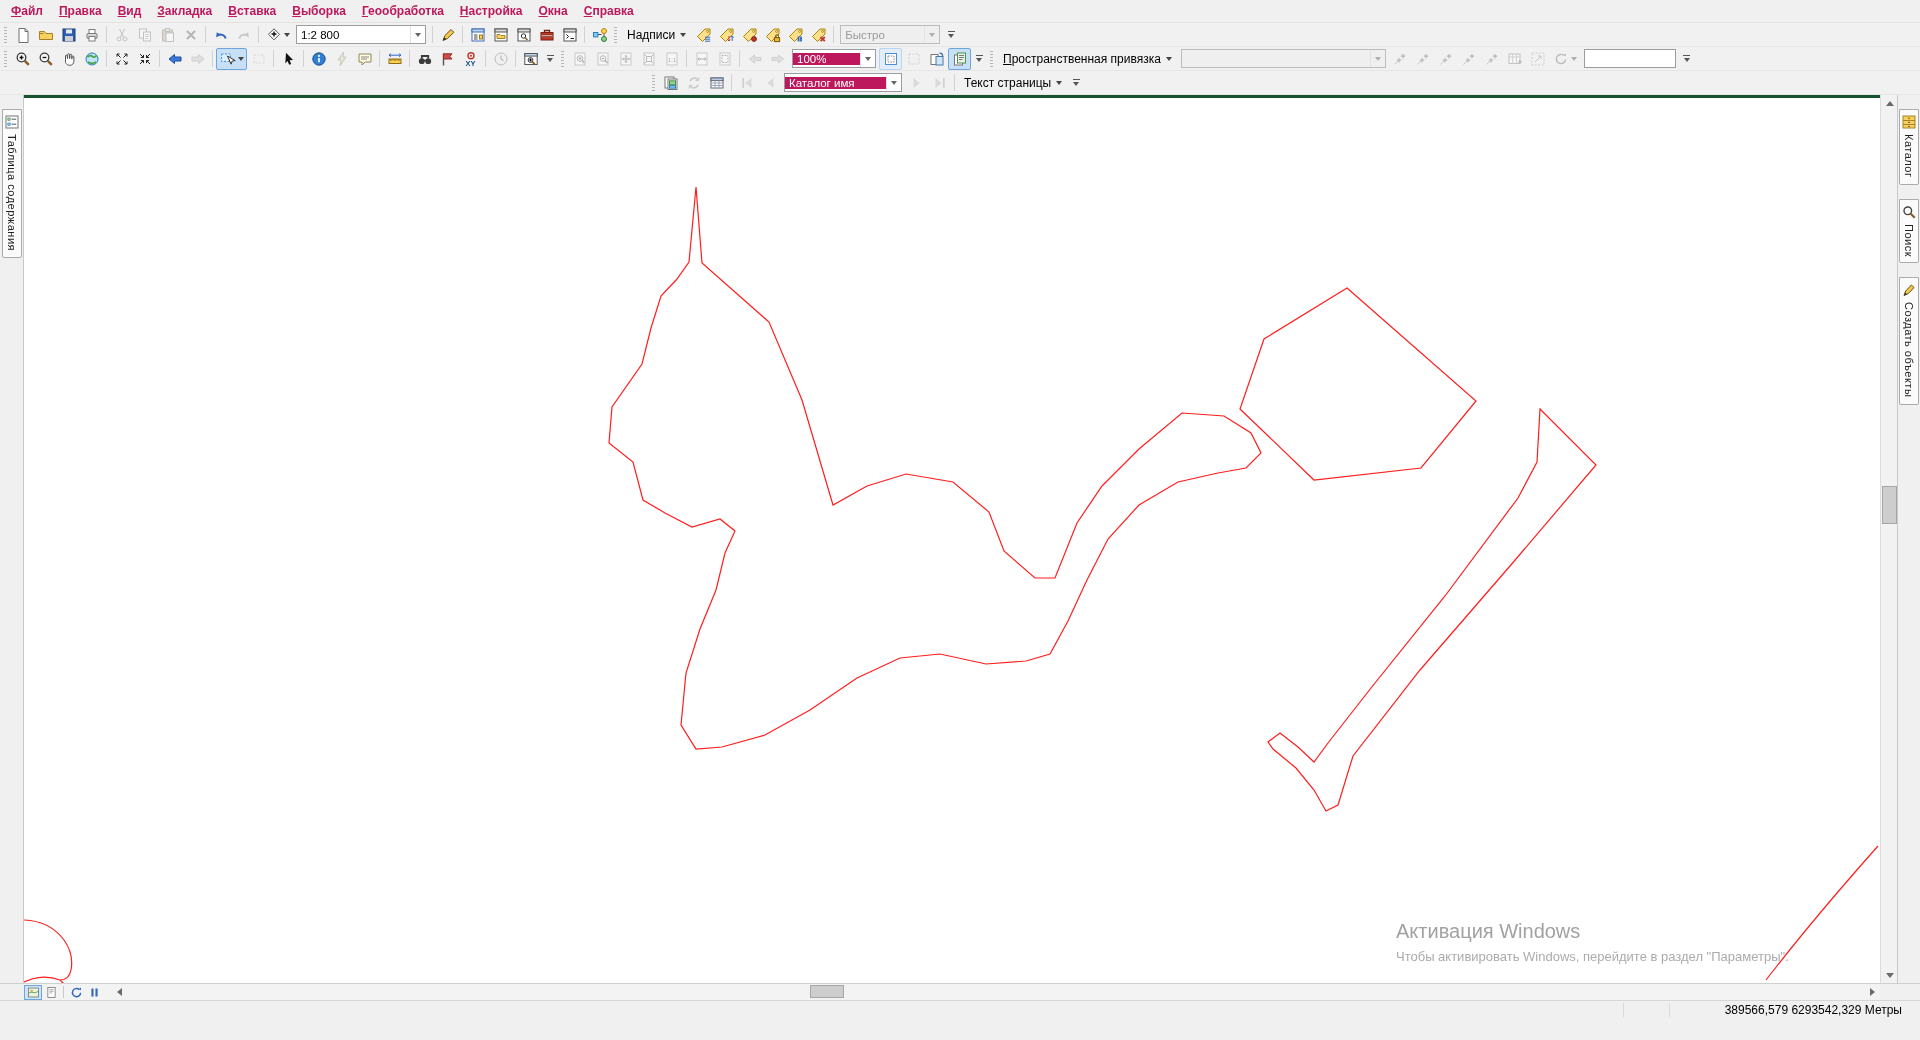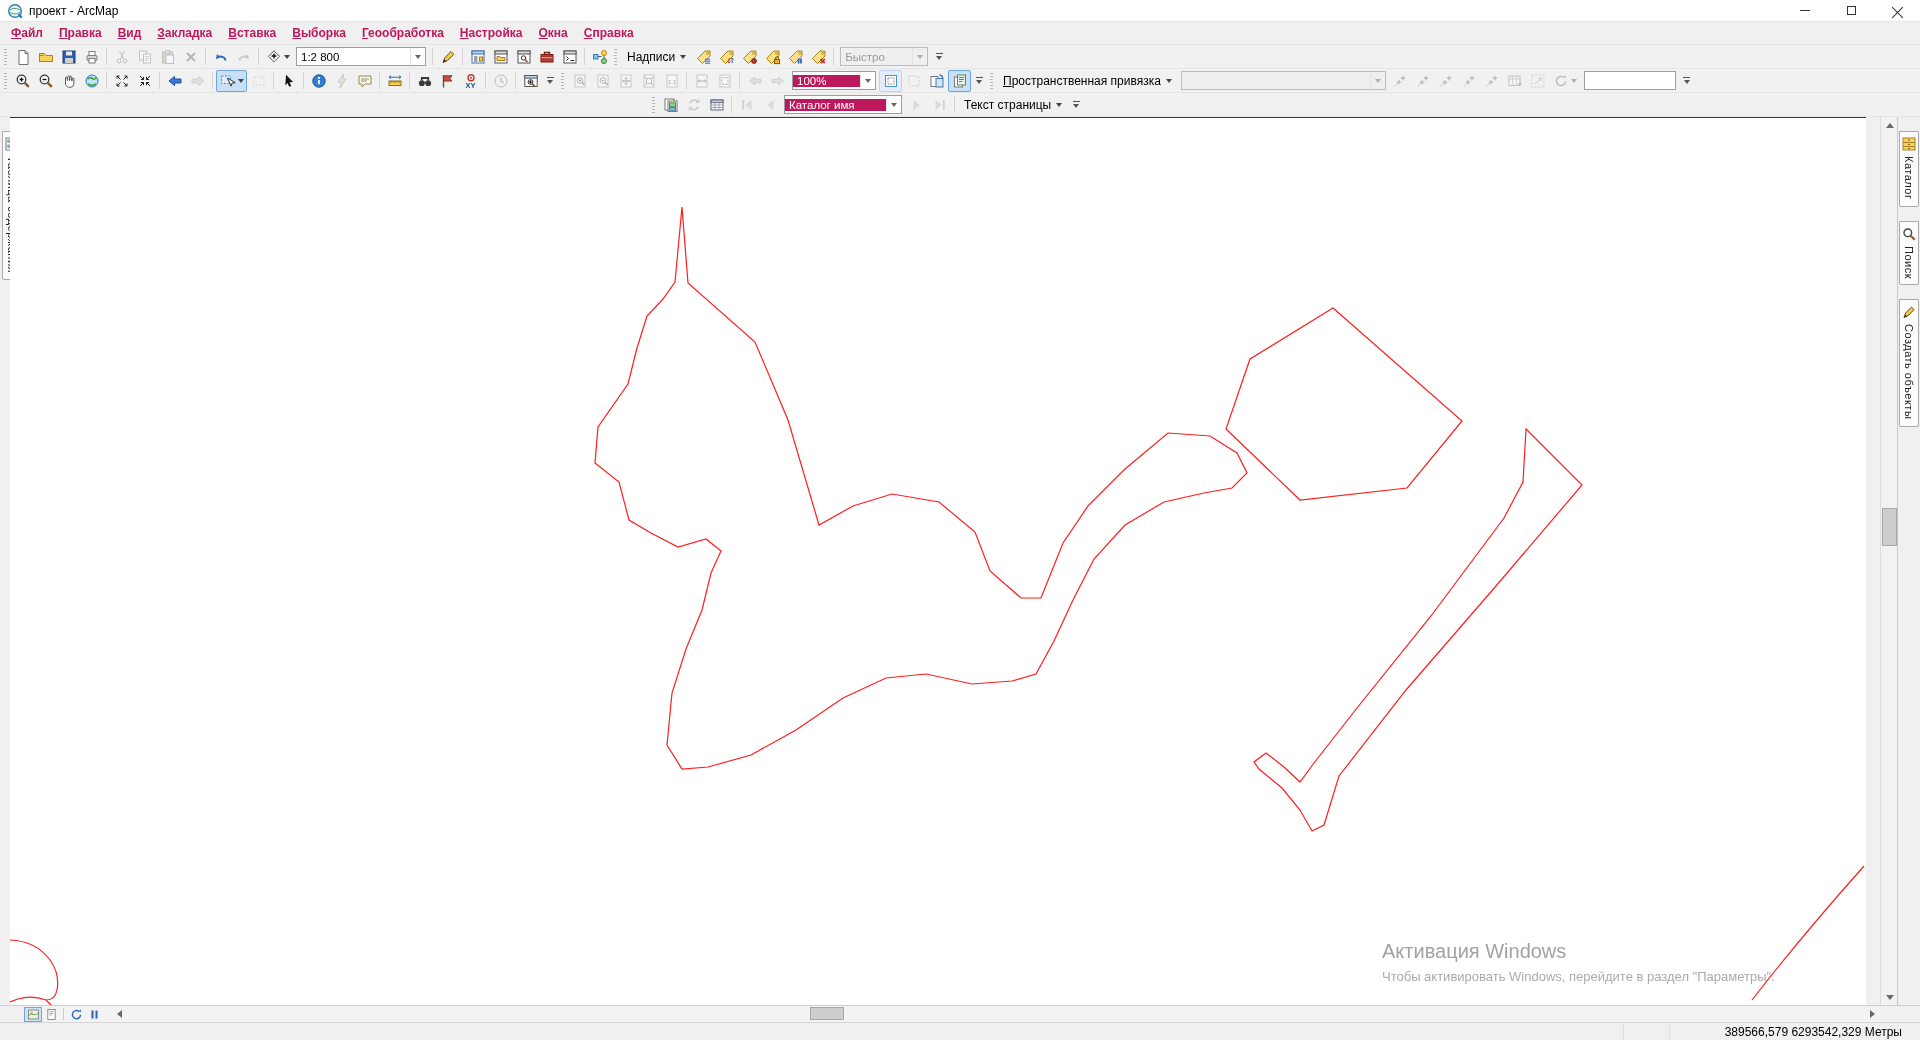--- a/index.html
+++ b/index.html
@@ -52,21 +52,21 @@
   .ovf .ar { width:0; height:0; border-left:3px solid transparent; border-right:3px solid transparent; border-top:4px solid #555; }
   .tspace { height:1px; }
 
   
   .workspace { position:relative; height:888px; background:#f0f0f0; }
   .left-strip { position:absolute; left:0; top:0; width:24px; height:888px; background:#f0f0f0; border-right:1px solid #c9c9c9; }
   .vtab { background:#fbfbfb; border:1px solid #ababab; border-radius:0 0 2px 2px; display:flex; flex-direction:column; align-items:center; padding:4px 1px 6px 1px; }
   .left-strip .vtab { margin:14px 1px 0 2px; width:20px; }
   .vtab .vicon { width:16px; height:16px; margin-bottom:4px; }
   .vtab .vtext { writing-mode:vertical-rl; font-size:11px; color:#222; letter-spacing:.5px; }
-  .map-canvas { position:absolute; left:10px; top:0; width:1856px; height:888px; background:#ffffff; border-top:1px solid #14532d; }
+  .map-canvas { position:absolute; left:24px; top:0; width:1856px; height:888px; background:#ffffff; border-top:3px solid #14532d; }
   .map-canvas svg.mapsvg { position:absolute; left:0; top:0; }
   .watermark { position:absolute; left:1372px; top:822px; color:#9f9f9f; pointer-events:none; }
   .watermark .wm1 { font-size:20px; color:#a2a2a2; }
   .watermark .wm2 { font-size:13px; color:#ababab; margin-top:6px; }
   .vscroll { position:absolute; left:1880px; top:0; width:17px; height:888px; background:#f2f2f2; border-left:1px solid #dcdcdc; }
   .sarrow { position:absolute; left:1px; width:15px; height:16px; display:flex; align-items:center; justify-content:center; background:#f2f2f2; }
   .sarrow i { width:0; height:0; border-left:4px solid transparent; border-right:4px solid transparent; }
   .sarrow.up { top:0; } .sarrow.up i { border-bottom:5px solid #6a6a6a; }
   .sarrow.down { bottom:0; } .sarrow.down i { border-top:5px solid #6a6a6a; }
   .vthumb { position:absolute; left:1px; top:391px; width:15px; height:38px; background:#cdcdcd; border:1px solid #a6a6a6; }
@@ -90,39 +90,20 @@
   
   .statusbar { height:18px; background:#f0f0f0; border-top:1px solid #d6d6d6; display:flex; align-items:center; justify-content:flex-end;gap:12px; }
   .scell { width:34px; height:14px; border-left:1px solid #dadada; }
   .coords { padding:0 18px 0 10px; color:#000; font-size:12px; }
 </style>
 </head>
 <body>
 
 <div class="window">
 
-  <div class="titlebar">
-    <span class="appicon" id="appicon"><svg viewBox="0 0 16 16" width="16" height="16">
-          <circle cx="8" cy="8" r="6.3" fill="#eaf5fd" stroke="#2c7fb8" stroke-width="1.4"></circle>
-          <path d="M2.6 7.2c3-2.4 7.6-2.4 10.8 0M3 9.4c3 2 7 2 10 0" stroke="#47a447" fill="none"></path>
-          <path d="M11.4 11.4l3.4 3.2" stroke="#2c7fb8" stroke-width="2.2"></path>
-        </svg></span>
-    <span class="title">проект - ArcMap</span>
-    <div class="wctrls">
-      <div class="wbtn">
-          <div class="glyph-min"></div>
-        </div>
-      <div class="wbtn">
-          <div class="glyph-max"></div>
-        </div>
-      <div class="wbtn">
-          <div class="glyph-close"></div>
-        </div>
-    </div>
-  </div>
 
   <div class="menubar" id="menubar">
       <div class="mitem"><u>Ф</u>айл</div>
       <div class="mitem"><u>П</u>равка</div>
       <div class="mitem"><u>В</u>ид</div>
       <div class="mitem"><u>З</u>акладка</div>
       <div class="mitem"><u>В</u>ставка</div>
       <div class="mitem"><u>В</u>ыборка</div>
       <div class="mitem"><u>Г</u>еообработка</div>
       <div class="mitem"><u>Н</u>астройка</div>
@@ -310,21 +291,21 @@
         </svg>
       </div>
       <div class="tbtn">
         <svg viewBox="0 0 16 16" width="16" height="16">
           <path d="M1.5 9.5l7.5-7.5h5v5l-7.5 7.5z" fill="#ffe08a" stroke="#a8860b"></path>
           <circle cx="11.6" cy="4.4" r="1" fill="#fff" stroke="#a8860b"></circle>
           <path d="M9.6 10l4.2 4.2M13.8 10l-4.2 4.2" stroke="#c0392b" stroke-width="1.8"></path>
         </svg>
       </div>
       <div class="sep"></div>
-      <div class="combo dis" style="width: 88px;">
+      <div class="combo dis" style="width: 100px;">
         <span class="ctext">Быстро</span>
         <span class="carr">
           <i></i>
         </span>
       </div>
       <div class="ovf">
         <span class="bar"></span>
         <span class="ar"></span>
       </div>
     </div>

